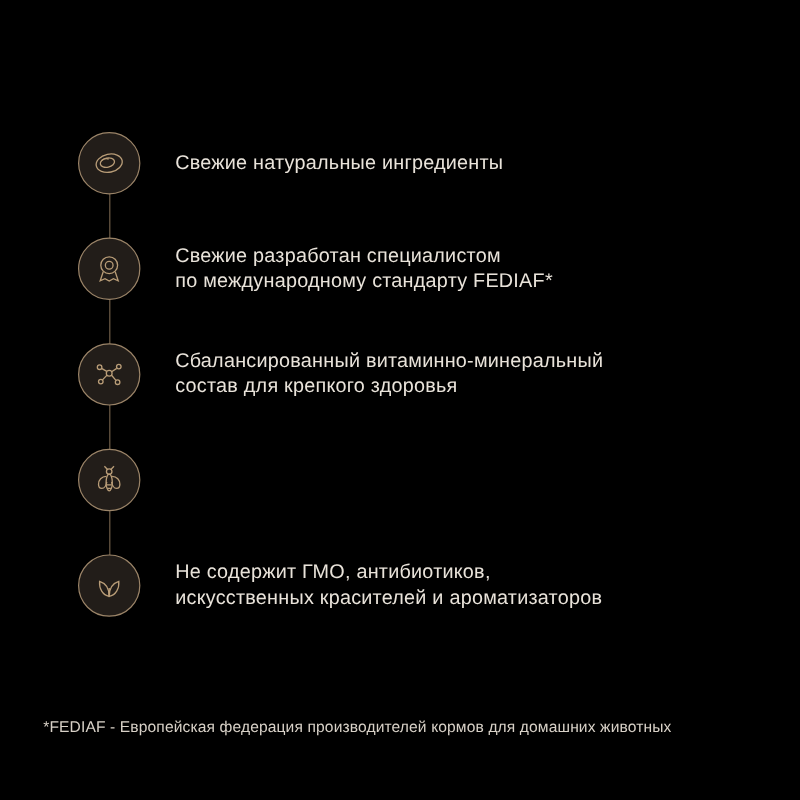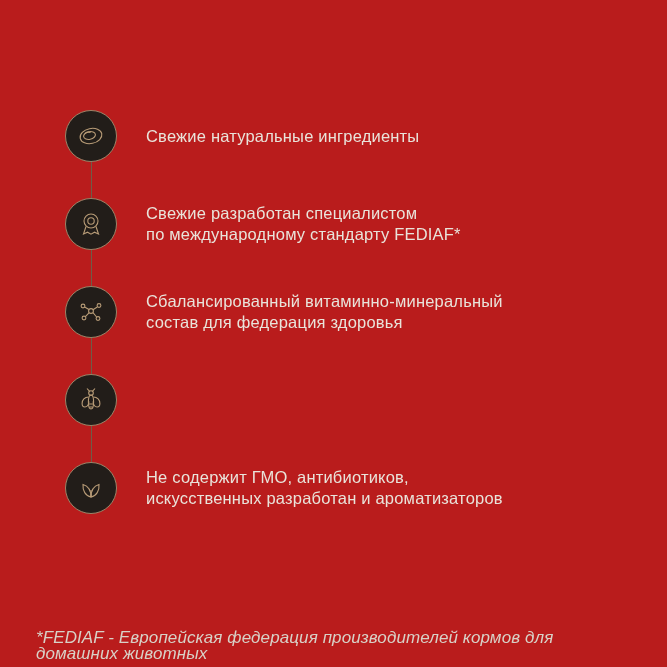--- a/index.html
+++ b/index.html
@@ -13,21 +13,21 @@
     font-family: "Liberation Sans", sans-serif;
     overflow: hidden;
     position: relative;
   }
   .panel {
     position: absolute;
     left: 0;
     top: 0;
     width: 667px;
     height: 667px;
-    background: #b91c1c;
+    background: #000000;
   }
   .features {
     position: absolute;
     left: 60px;
     top: 92px;
     width: 560px;
   }
   .feature-row {
     display: flex;
     align-items: center;
@@ -69,27 +69,26 @@
     margin-left: 24px;
     color: #e9e3da;
     font-size: 16.5px;
     line-height: 21px;
     letter-spacing: 0.2px;
     white-space: pre-line;
   }
   .footnote {
     position: absolute;
     left: 36px;
-    top: 630px;
+    top: 598px;
     width: 600px;
     color: #d8d1c7;
-    font-size: 17px;
+    font-size: 13px;
     line-height: 16px;
     letter-spacing: 0.1px;
-    font-style: italic;
   }
 </style>
 </head>
 <body>
 
 <div class="panel">
 
   <div class="connector"></div>
 
   <div class="features">
@@ -128,21 +127,21 @@
             <circle cx="15" cy="14" r="2.4"></circle>
             <circle cx="7" cy="9" r="1.9"></circle>
             <circle cx="23" cy="8.5" r="1.9"></circle>
             <circle cx="8" cy="21" r="1.9"></circle>
             <circle cx="22" cy="21.5" r="1.9"></circle>
             <path d="M13 12.5L8.6 10M17 12.8l4.3-2.8M13.2 15.6L9.4 19.6M17 15.7l3.6 4.3"></path>
           </svg>
         </div>
       </div>
       <div class="feature-text">Сбалансированный витаминно-минеральный
-состав для федерация здоровья</div>
+состав для крепкого здоровья</div>
     </div>
 
     <div class="feature-row">
       <div class="icon-col">
         <div class="icon-circle">
           <svg width="30" height="30" viewBox="0 0 30 30" fill="none" stroke="#b89c77" stroke-width="1.1">
             <ellipse cx="15" cy="17" rx="2.6" ry="7"></ellipse>
             <circle cx="15" cy="8" r="2.3"></circle>
             <path d="M13.6 6.3L11 3.5M16.4 6.3L19 3.5"></path>
             <path d="M12.6 12c-4 0-6.5 3-6.5 6.5 0 2 1.2 3.5 2.8 3.5 2 0 3.7-2.5 4.1-5.5"></path>
@@ -157,20 +156,20 @@
       <div class="icon-col">
         <div class="icon-circle">
           <svg width="30" height="30" viewBox="0 0 30 30" fill="none" stroke="#b89c77" stroke-width="1.1">
             <path d="M15 24c0-7 3-11 8-12.5.5 6-2.5 11.5-8 12.5z"></path>
             <path d="M15 24c0-7-3-11-8-12.5-.5 6 2.5 11.5 8 12.5z"></path>
             <path d="M15 24v-7"></path>
           </svg>
         </div>
       </div>
       <div class="feature-text">Не содержит ГМО, антибиотиков,
-искусственных разработан и ароматизаторов</div>
+искусственных красителей и ароматизаторов</div>
     </div>
 
   </div>
 
   <div class="footnote">*FEDIAF - Европейская федерация производителей кормов для домашних животных</div>
 
 </div>
 
 </body></html>

